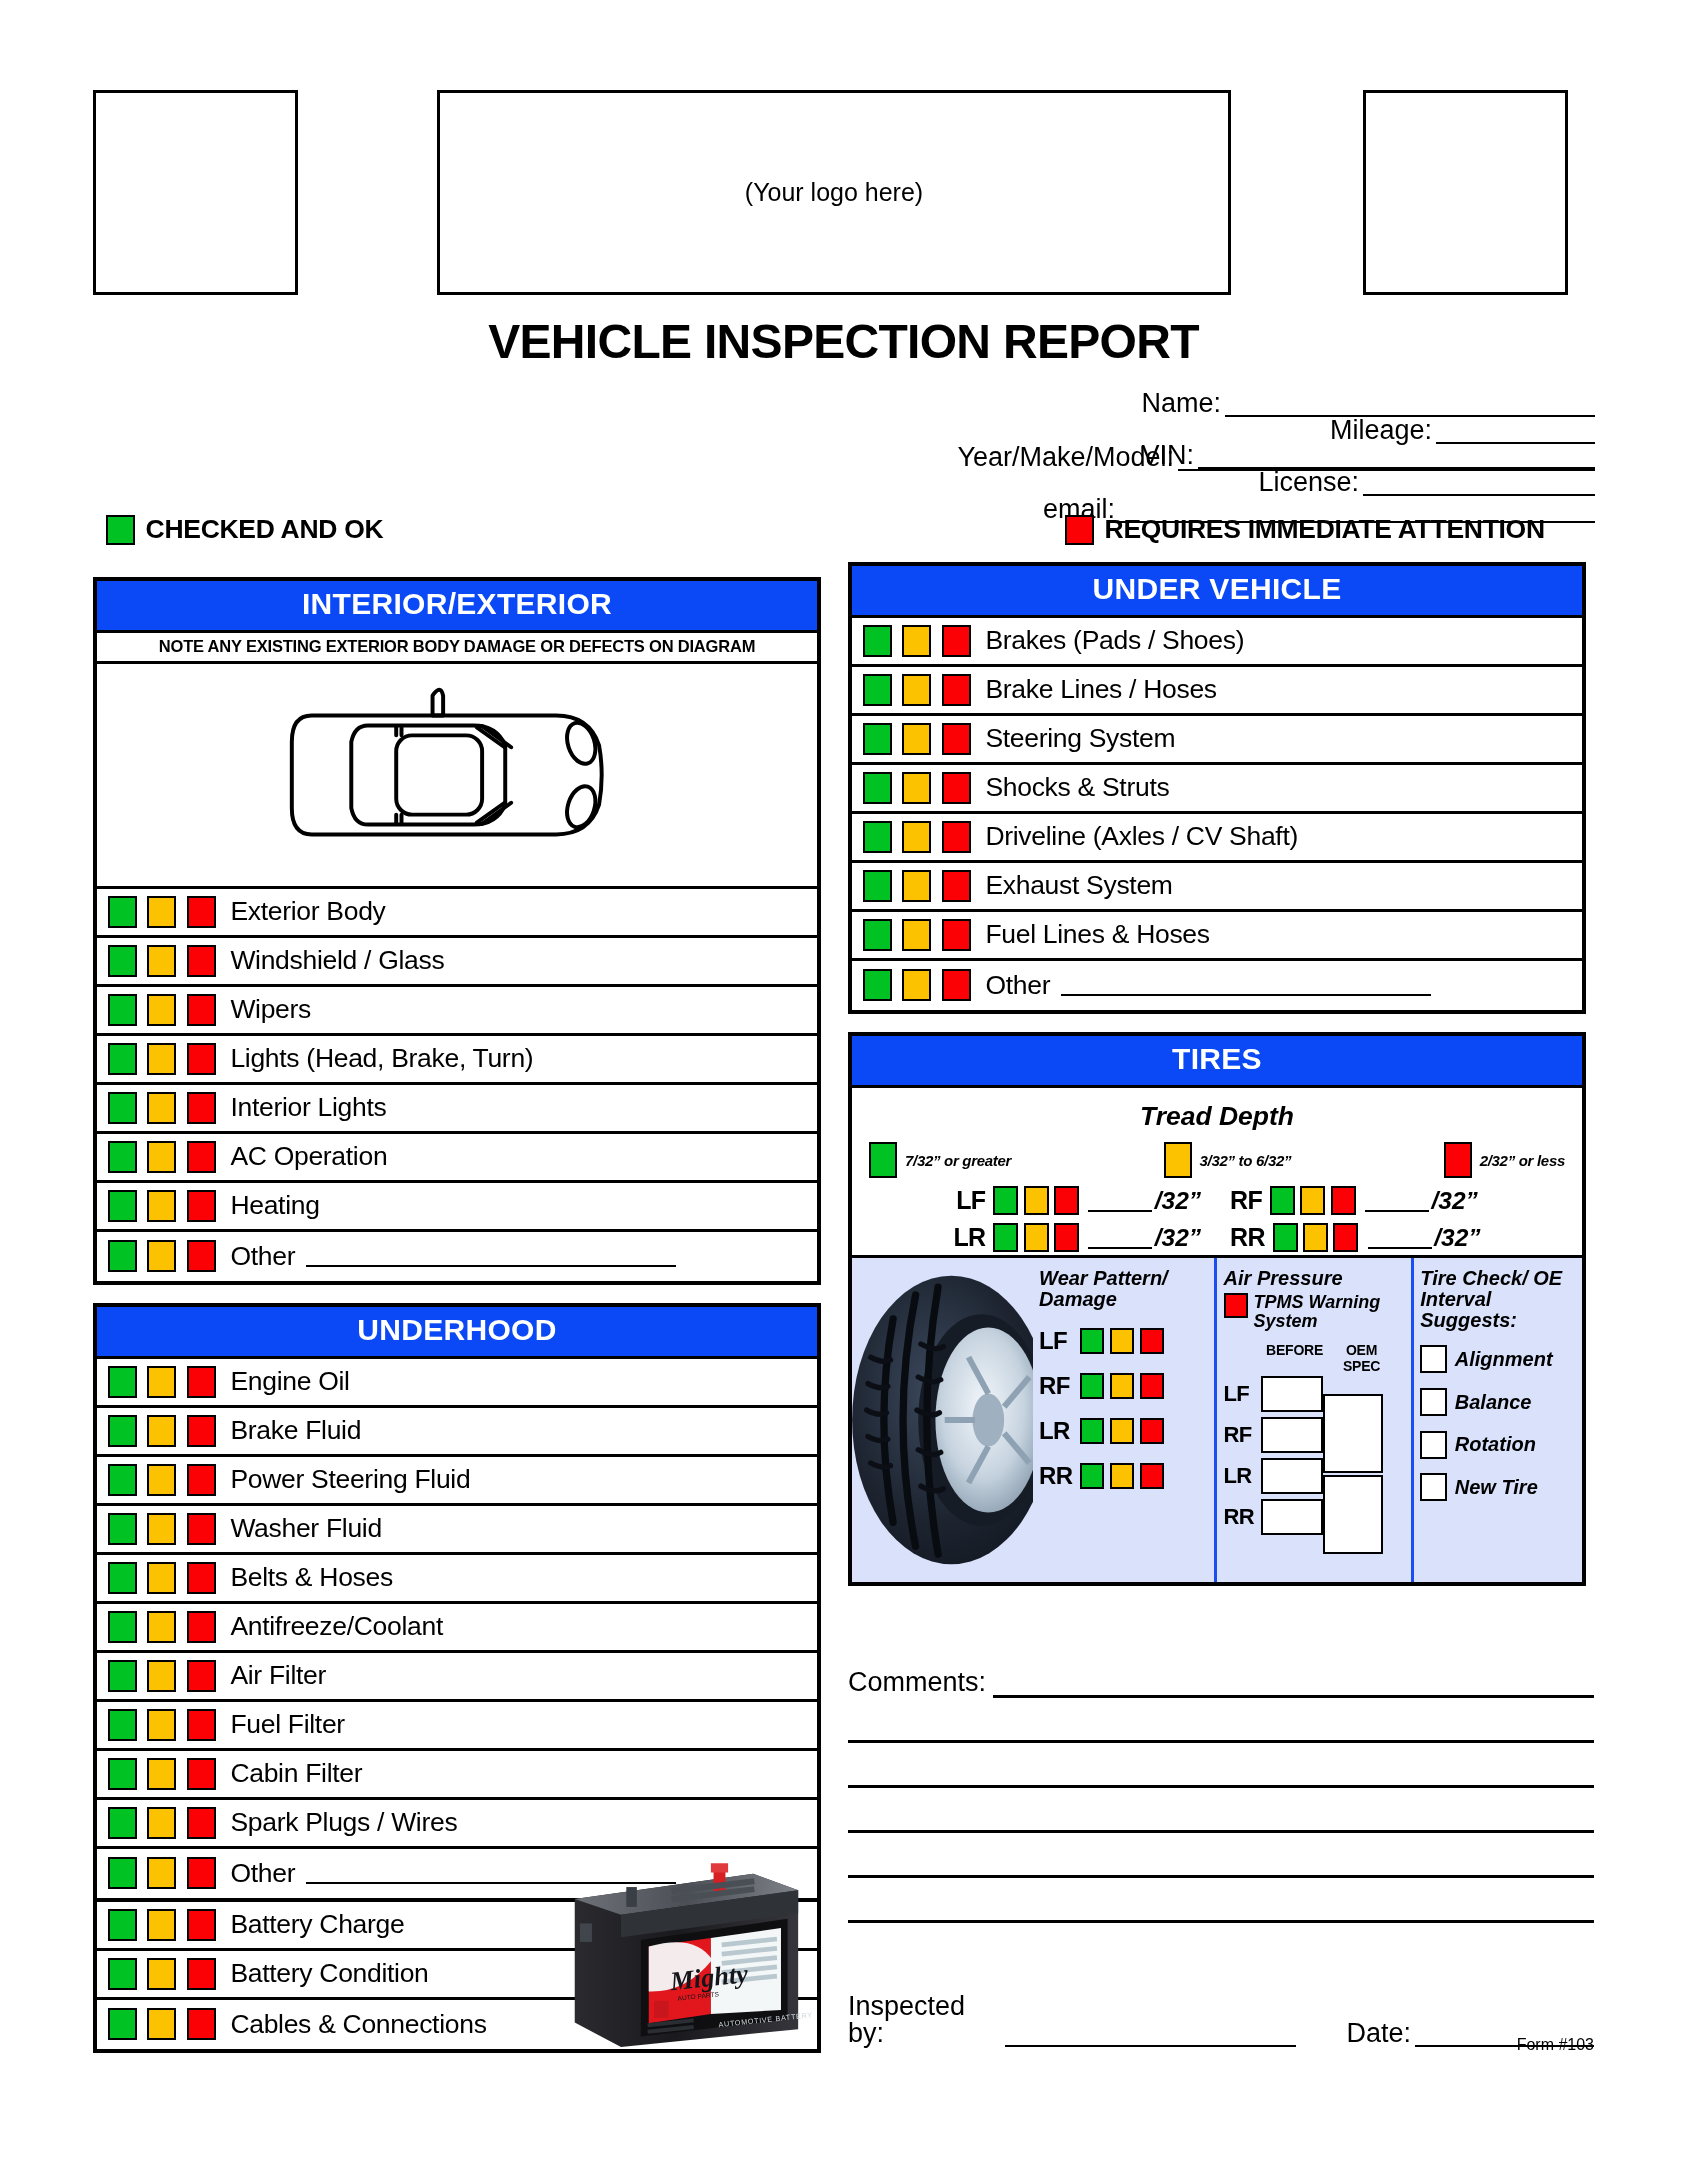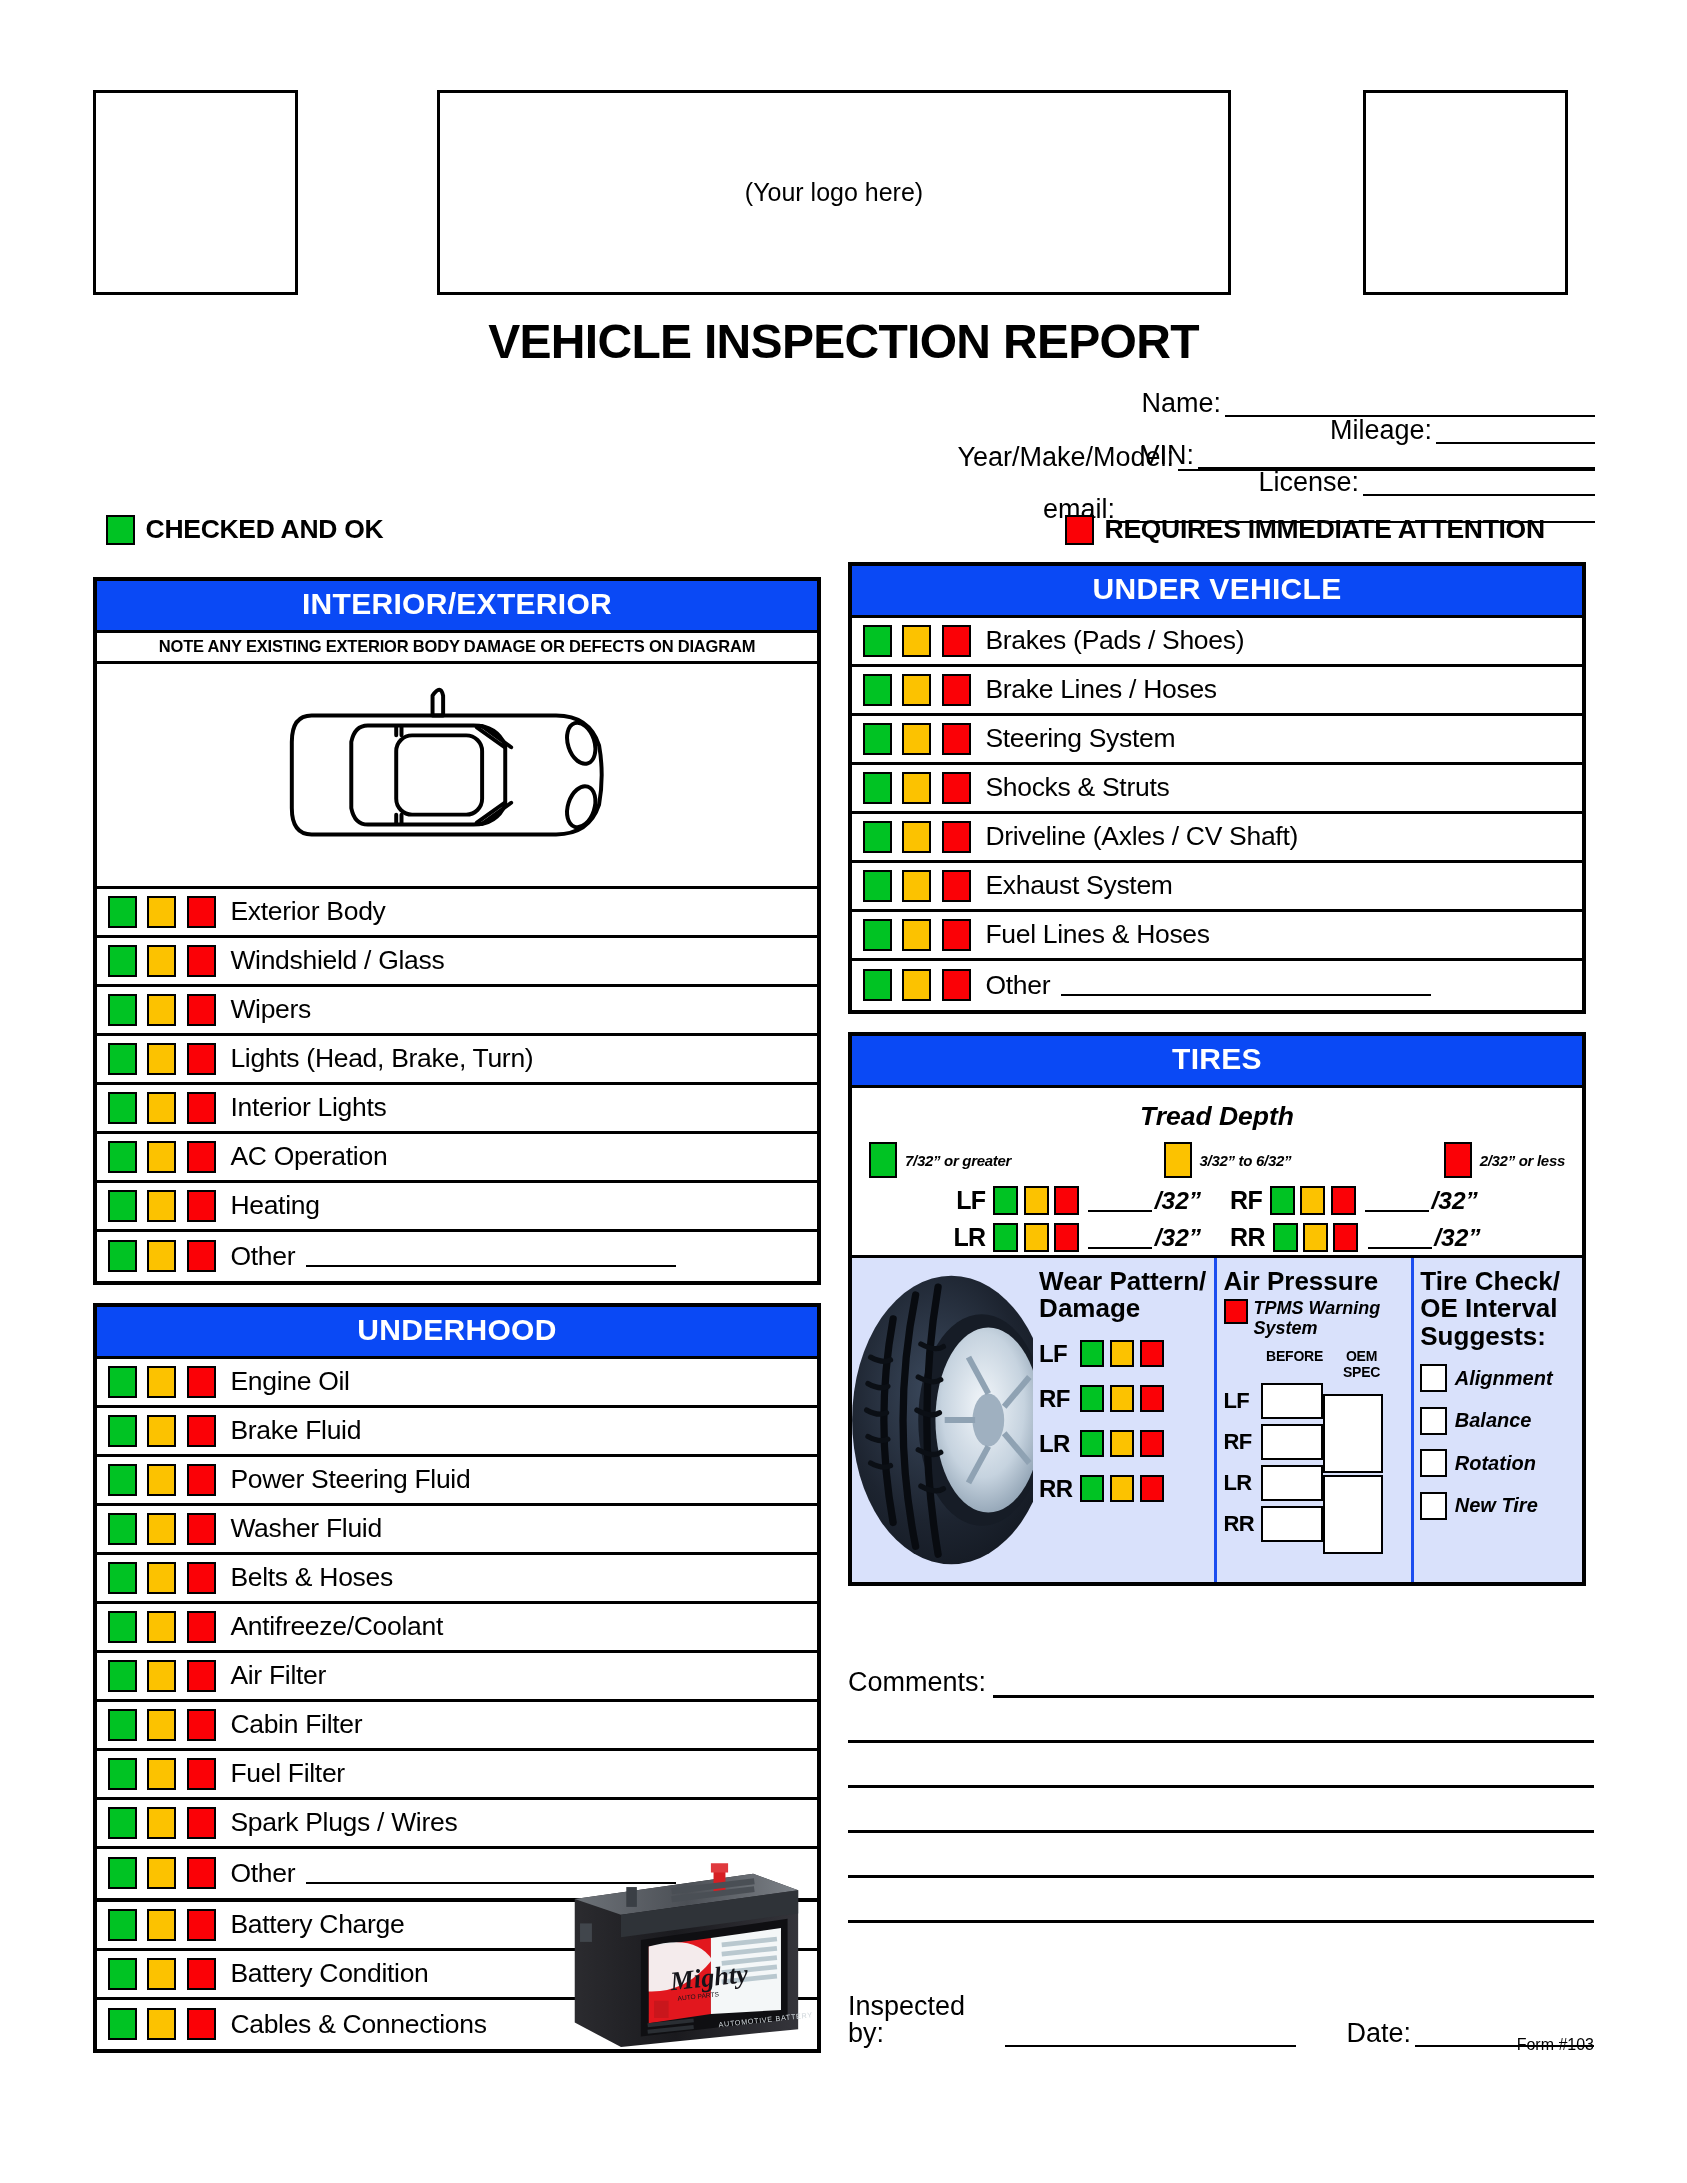--- a/index.html
+++ b/index.html
@@ -84,21 +84,21 @@
   .tdcell .bx{width:25px;height:29px;border:2.6px solid #000;box-sizing:border-box;margin-right:5.3px;}
   .tdcell .blank{width:64px;border-bottom:2.6px solid #000;height:20px;margin:0 2.6px 0 4px;}
   .tdcell .frac{font-size:24.5px;font-weight:bold;font-style:italic;}
 
   .tire-panel{display:flex;background:#d9e1fb;border-top:3.3px solid #000;position:relative;height:324px;}
   .tp-img{width:192px;position:relative;overflow:hidden;}
   .tp-col{padding:10.6px 6.6px 6.6px;position:relative;}
   .tp-col.c1{width:179px;}
   .tp-col.c2{width:192px;border-left:3.3px solid #1b4df0;}
   .tp-col.c3{width:165px;border-left:3.3px solid #1b4df0;}
-  .tp-h{font-size:26px;font-weight:bold;line-height:1.04;margin-bottom:4px;}
+  .tp-h{font-size:20px;font-weight:bold;font-style:italic;line-height:1.04;margin-bottom:4px;}
   .wp-row{display:flex;align-items:center;margin-top:17px;}
   .wp-row .pos{font-size:24px;font-weight:bold;width:41px;letter-spacing:-0.7px;}
   .wp-row .bx{width:24px;height:26.5px;border:2.6px solid #000;box-sizing:border-box;margin-right:6px;}
 
   .tpms{display:flex;align-items:flex-start;margin-top:2.6px;}
   .tpms .bx{width:24px;height:25px;border:2.6px solid #000;background:#fb0106;box-sizing:border-box;margin-right:6px;flex:none;}
   .tpms .lt{font-size:18px;font-weight:bold;font-style:italic;line-height:1.06;}
 
   .ap-head{display:flex;margin-top:10.6px;padding-left:37px;}
   .ap-head span{font-size:14px;font-weight:bold;letter-spacing:-0.2px;}
@@ -333,29 +333,29 @@
               <div class="bx r"></div>
             </div>
             <div class="ilabel">Air Filter</div>
           </div>
           <div class="crow">
             <div class="sw3">
               <div class="bx g"></div>
               <div class="bx y"></div>
               <div class="bx r"></div>
             </div>
+            <div class="ilabel">Fuel Filter</div>
+          </div>
+          <div class="crow">
+            <div class="sw3">
+              <div class="bx g"></div>
+              <div class="bx y"></div>
+              <div class="bx r"></div>
+            </div>
             <div class="ilabel">Cabin Filter</div>
-          </div>
-          <div class="crow">
-            <div class="sw3">
-              <div class="bx g"></div>
-              <div class="bx y"></div>
-              <div class="bx r"></div>
-            </div>
-            <div class="ilabel">Fuel Filter</div>
           </div>
           <div class="crow">
             <div class="sw3">
               <div class="bx g"></div>
               <div class="bx y"></div>
               <div class="bx r"></div>
             </div>
             <div class="ilabel">Spark Plugs / Wires</div>
           </div>
           <div class="crow">

